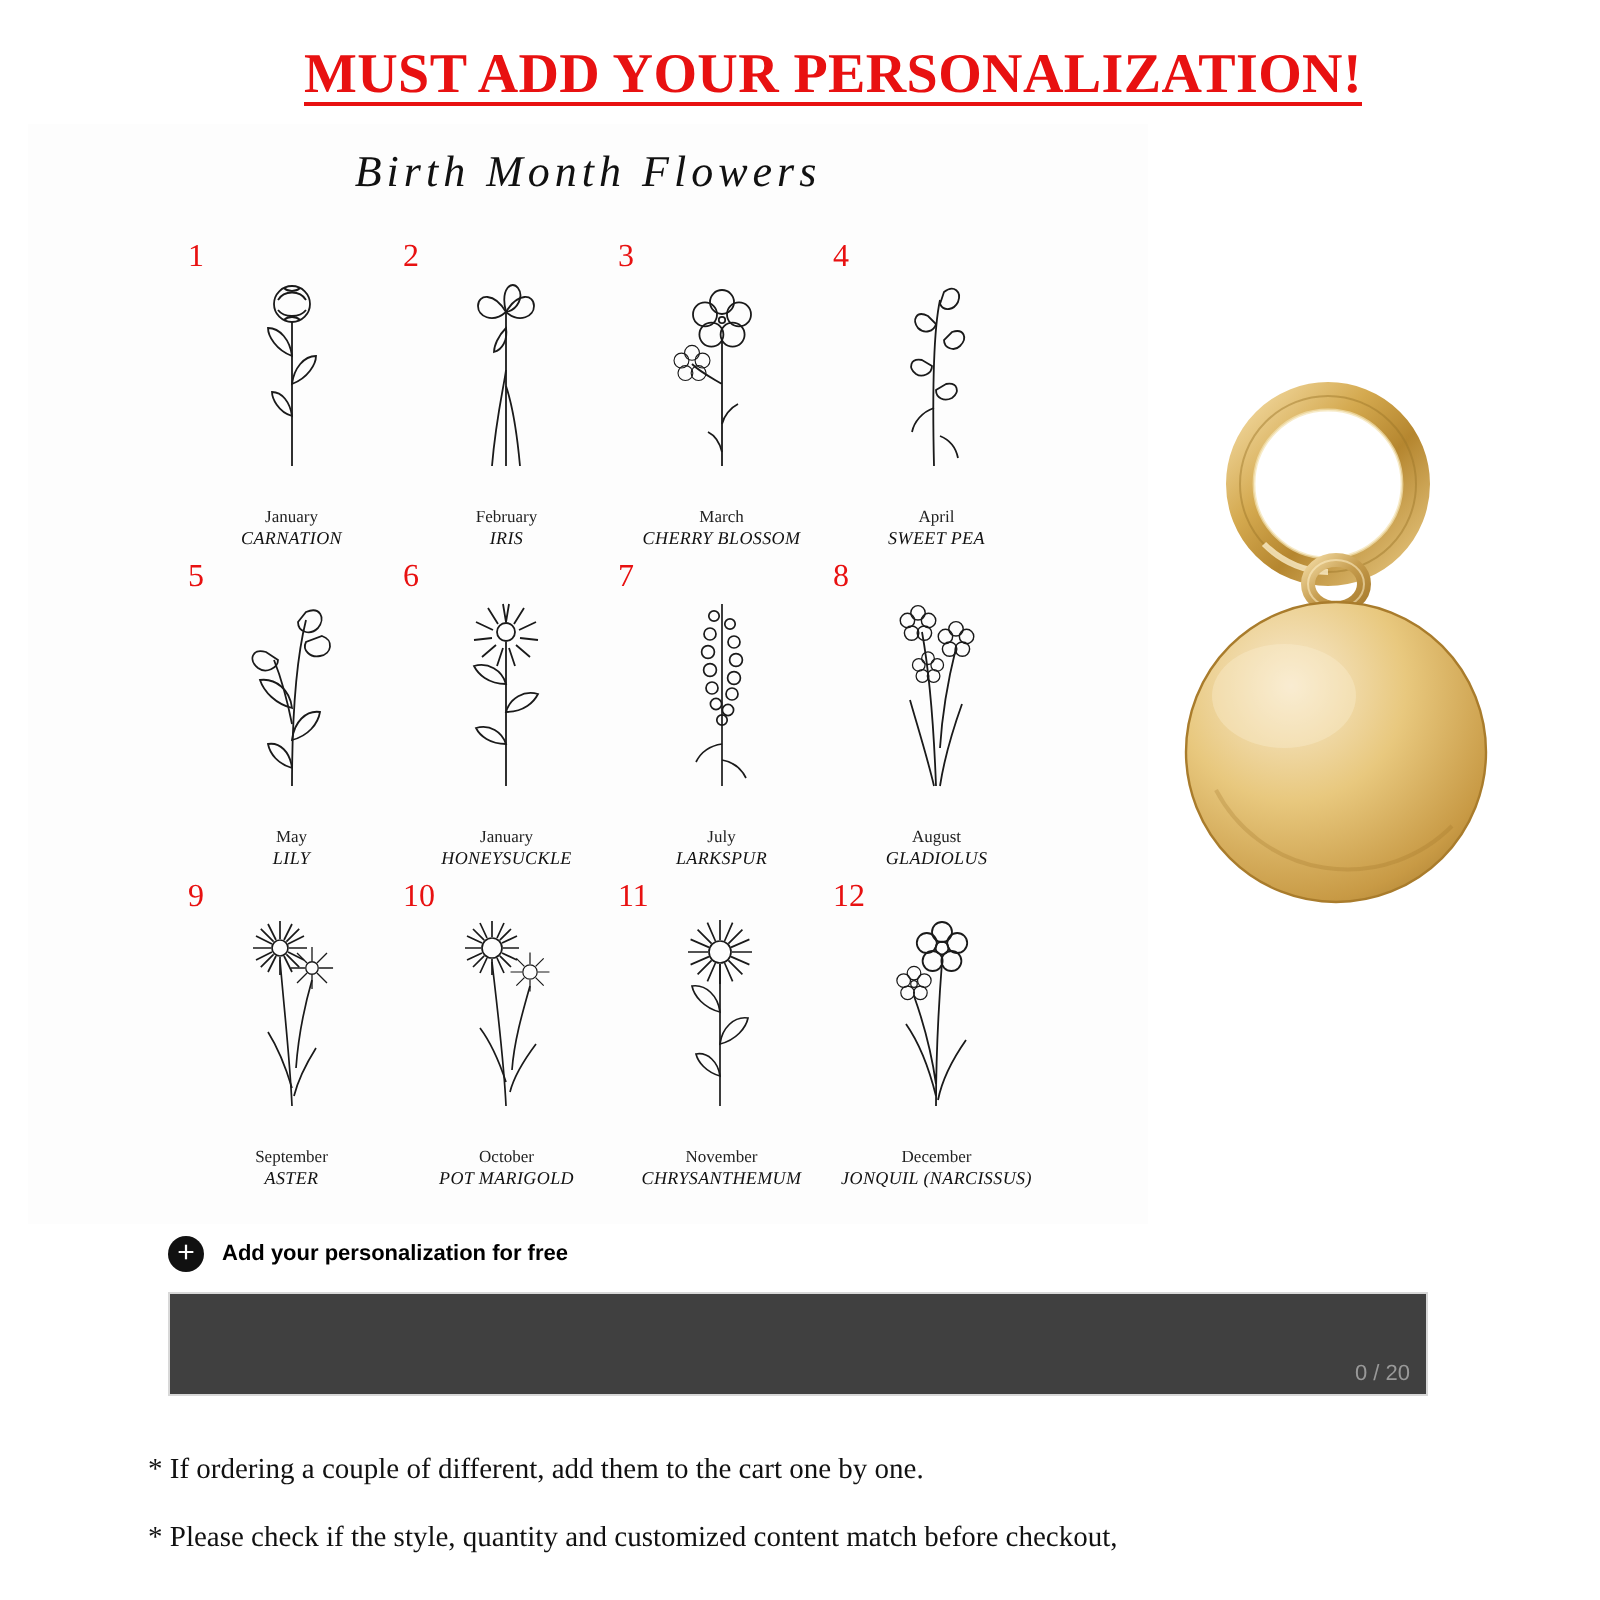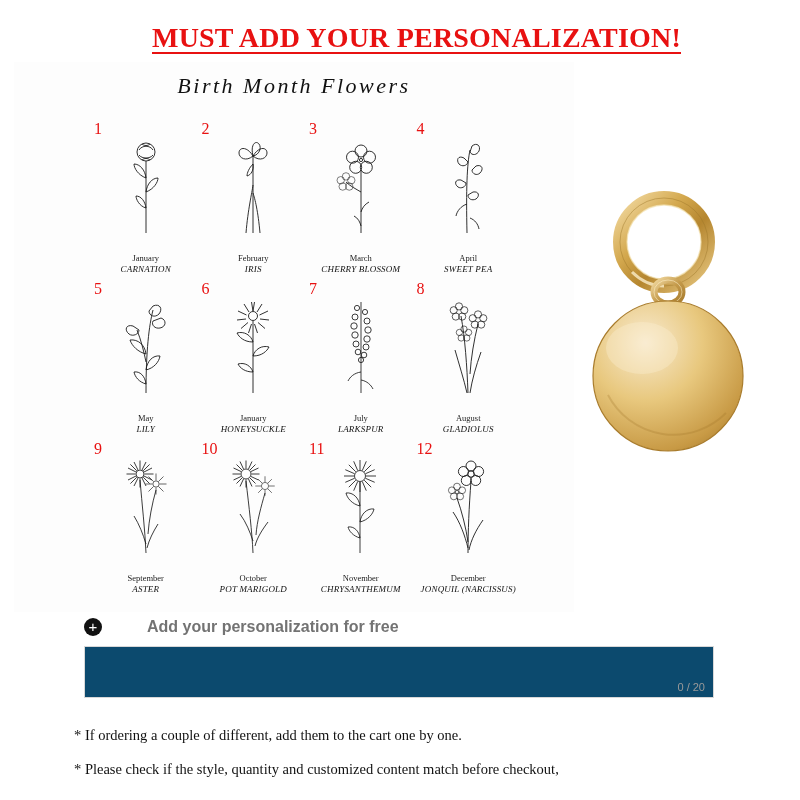--- a/index.html
+++ b/index.html
@@ -87,28 +87,28 @@
     left: 84px; top: 618px;
     display: flex; align-items: center; gap: 9px;
   }
   .plus-icon {
     width: 18px; height: 18px; border-radius: 50%;
     background: #111; color: #fff;
     font-size: 15px; line-height: 17px; text-align: center;
     font-family: "Liberation Sans", sans-serif;
   }
   .perso-label {
-    font-size: 16px; font-weight: bold; color: #737373; margin-left: 36px;
+    font-size: 11px; font-weight: bold; color: #000000;
   }
   .input-wrap {
     position: absolute;
     left: 84px; top: 646px;
     width: 630px; height: 52px;
     border: 1px solid #d8d8d8;
-    background: #0c4a6e;
+    background: #404040;
   }
   .input-wrap input {
     width: 100%; height: 100%;
     border: none; outline: none;
     padding: 6px 60px 6px 10px;
     font-size: 13px;
     font-family: "Liberation Sans", sans-serif;
     background: transparent;
   }
   .counter {

